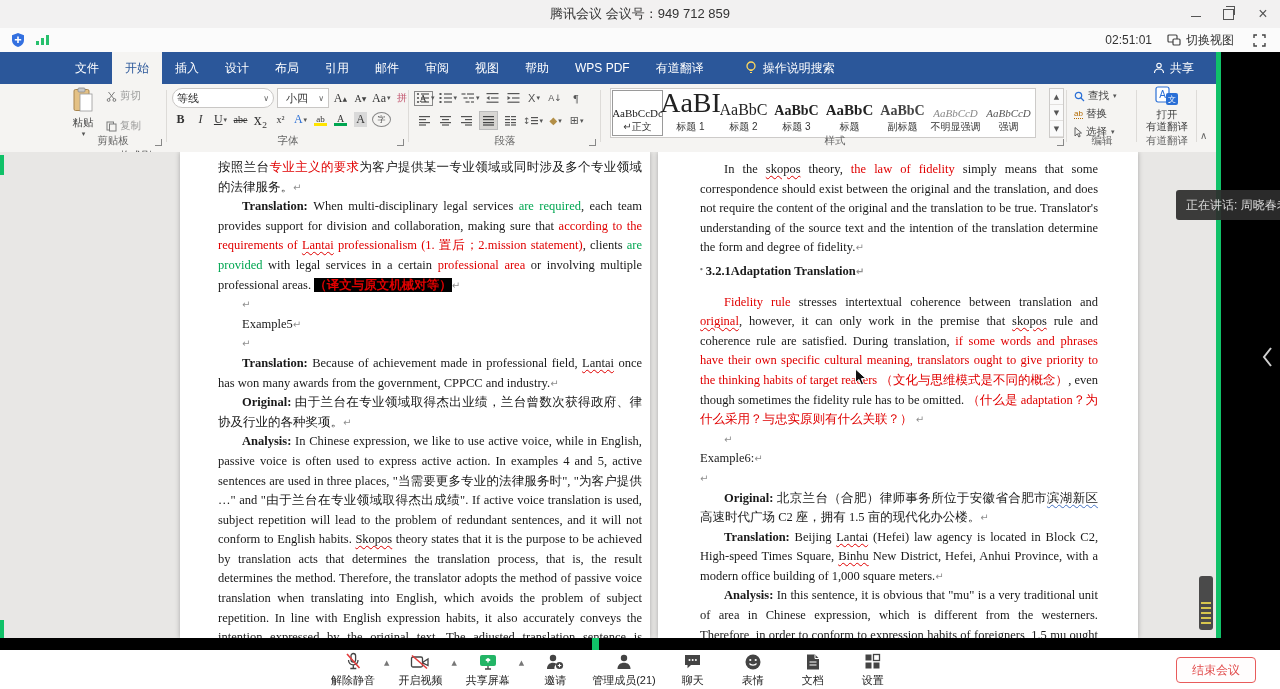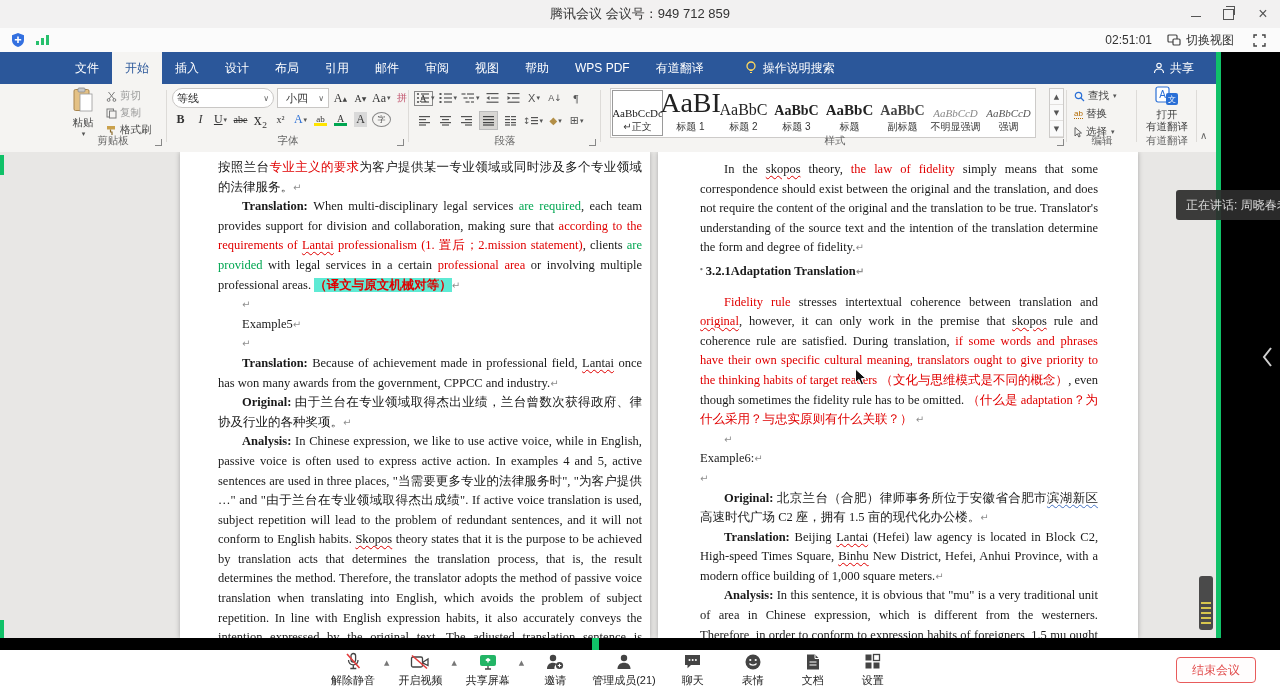--- a/index.html
+++ b/index.html
@@ -52,21 +52,21 @@
   .mi svg{display:block;}
   .dd{font-size:7px;color:#555;margin-left:1px;}
   .combo{height:18px;border:1px solid #c9c7c5;background:#fff;display:flex;align-items:center;
           padding:0 4px;font-size:11px;color:#333;gap:4px;}
   .combo .uni{font-size:8px;color:#666;margin-left:auto;}
   .selbox{background:#d8d6d3;border:1px solid #bbb;}
 
   
   #paste-btn{position:absolute;left:4px;top:3px;width:34px;text-align:center;cursor:default;}
   #paste-btn .plabel{margin-top:1px;}
-  #clip-col{position:absolute;left:44px;top:4px;display:flex;flex-direction:column;gap:1px;}
+  #clip-col{position:absolute;left:44px;top:4px;display:flex;flex-direction:column;gap:14px;}
 
   
   .frow{position:absolute;left:2px;display:flex;align-items:center;gap:3px;}
   .bicon{font-family:"Liberation Serif",serif;font-size:12px;color:#333;}
   .colorbar{display:inline-block;width:13px;height:3px;margin-top:-1px;}
 
   
   #styles-gallery{position:absolute;left:6px;top:4px;display:flex;border:1px solid #cdcbc9;background:#fff;height:48px;}
   .sitem{width:53px;display:flex;flex-direction:column;align-items:center;justify-content:center;cursor:default;}
   .sitem.sel{outline:1px solid #9a9a9a;outline-offset:-2px;}
@@ -96,21 +96,21 @@
   .page{position:absolute;top:0;height:486px;background:#fff;box-shadow:0 0 5px rgba(0,0,0,.28);overflow:hidden;}
   #left-page{left:180px;width:470px;padding:6px 8px 0 38px;box-sizing:border-box;}
   #right-page{left:658px;width:480px;padding:8px 40px 12px 42px;box-sizing:border-box;}
   .dp{margin:0;font-family:"Liberation Serif",serif;font-size:12.5px;line-height:19.6px;
       text-align:justify;color:#191919;}
   .dp.ind{text-indent:24px;}
   .dp.dh{font-weight:bold;margin:2px 0 11px;text-indent:0;}
   .b{font-weight:bold;}
   .red{color:#e00000;}
   .green{color:#00a651;}
-  .hl{background:#5eead4;color:#e00000;font-weight:bold;}
+  .hl{background:#000000;color:#e00000;font-weight:bold;}
   .mark{color:#8f8f8f;font-family:"DejaVu Sans",sans-serif;font-size:10px;}
   .wr{text-decoration:underline wavy #e00000 1px;text-underline-offset:2px;}
   .wb{text-decoration:underline wavy #4472c4 1px;text-underline-offset:2px;}
   .bullet{color:#777;font-size:8px;vertical-align:3px;margin-right:3px;}
 
   #mouse-cursor{position:absolute;left:854px;top:216px;}
   #doc-scroll-thumb{position:absolute;left:1199px;top:424px;width:14px;height:54px;background:#4a4a4a;
         border-radius:3px;overflow:hidden;}
   #doc-scroll-thumb:after{content:"";position:absolute;left:2px;right:2px;top:26px;height:22px;
         background:repeating-linear-gradient(#d7c64e 0 2px,transparent 2px 5px);}

